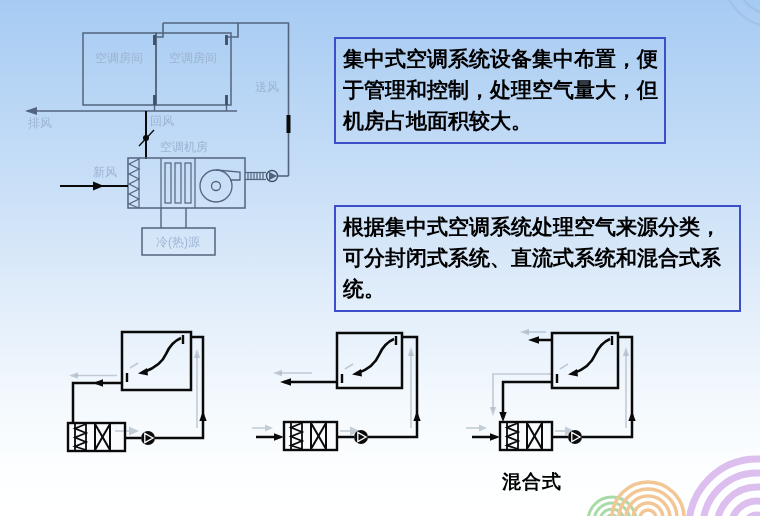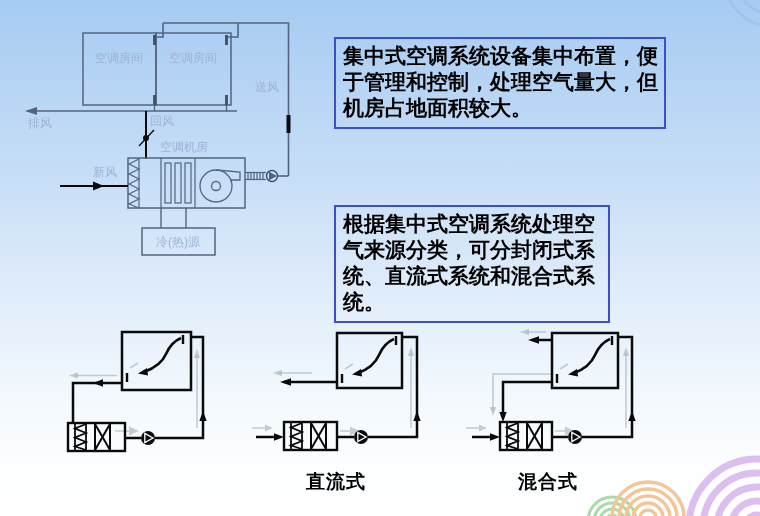--- a/index.html
+++ b/index.html
@@ -5,32 +5,32 @@
   html,body{margin:0;padding:0;background:#888;}
   .slide{
     position:relative;width:760px;height:516px;overflow:hidden;
     font-family:"Liberation Sans","DejaVu Sans",sans-serif;
     background:linear-gradient(180deg,#a6cbf3 0%,#b4d3f4 14%,#c7def7 34%,#dfecfa 56%,#f2f8fd 76%,#fcfeff 90%,#ffffff 100%);
   }
   .layer{position:absolute;left:0;top:0;}
   .info-box{
     position:absolute;box-sizing:border-box;
     border:2px solid var(--box-border,#3c4ec9);
-    color:#000;font-weight:700;font-size:21px;line-height:26px;
+    color:#000;font-weight:700;font-size:21px;line-height:31px;
     padding:4px 2px 6px 7px;letter-spacing:0px;text-align:left;
   }
   #info-box-1{left:334px;top:37px;width:332px;}
-  #info-box-2{left:334px;top:205px;width:276px;}
+  #info-box-2{left:334px;top:205px;width:407px;}
   .sys-label{
     position:absolute;top:469px;width:96px;text-align:center;
     color:#000;font-weight:700;font-size:19px;letter-spacing:1px;
   }
   #sys-label-0{left:93px;}
   #sys-label-1{left:288px;}
-  #sys-label-2{left:500px;font-family:Liberation Serif, serif;}
+  #sys-label-2{left:484px;font-family:Liberation Serif, serif;}
   svg{position:absolute;overflow:visible;}
   
   .sl{stroke:var(--diagram-line,#53647e);fill:none;}
   .slf{fill:var(--diagram-line,#53647e);stroke:none;}
   .dk{stroke:var(--diagram-dark,#3e4f66);fill:none;}
   .blk{stroke:#0a0a0a;fill:none;}
   .blkf{fill:#0a0a0a;stroke:none;}
   .gh{stroke:var(--ghost,#a7b3c0);fill:none;opacity:.65;}
   .ghf{fill:var(--ghost,#a7b3c0);stroke:none;opacity:.65;}
   .lbl{fill:var(--diagram-label,#9db3d2);font-size:12px;font-weight:400;}
@@ -294,16 +294,15 @@
       <line class="blk" stroke-width="2" x1="80" y1="97" x2="80" y2="125"></line>
       <line class="blk" stroke-width="2" x1="65" y1="98" x2="80" y2="124"></line>
       <line class="blk" stroke-width="2" x1="80" y1="98" x2="65" y2="124"></line>
     </g>
     <g>
       <circle class="blkf" cx="113" cy="112" r="7"></circle>
       <polygon points="109.8,107.4 109.8,116.6 118,112" fill="none" stroke="#ffffff" stroke-width="1.3"></polygon>
     </g>
   </svg>
 
-  <div class="sys-label" id="sys-label-1">直流式</div>
   <div class="sys-label" id="sys-label-2">混合式</div>
 
 </div>
 
 </body></html>

